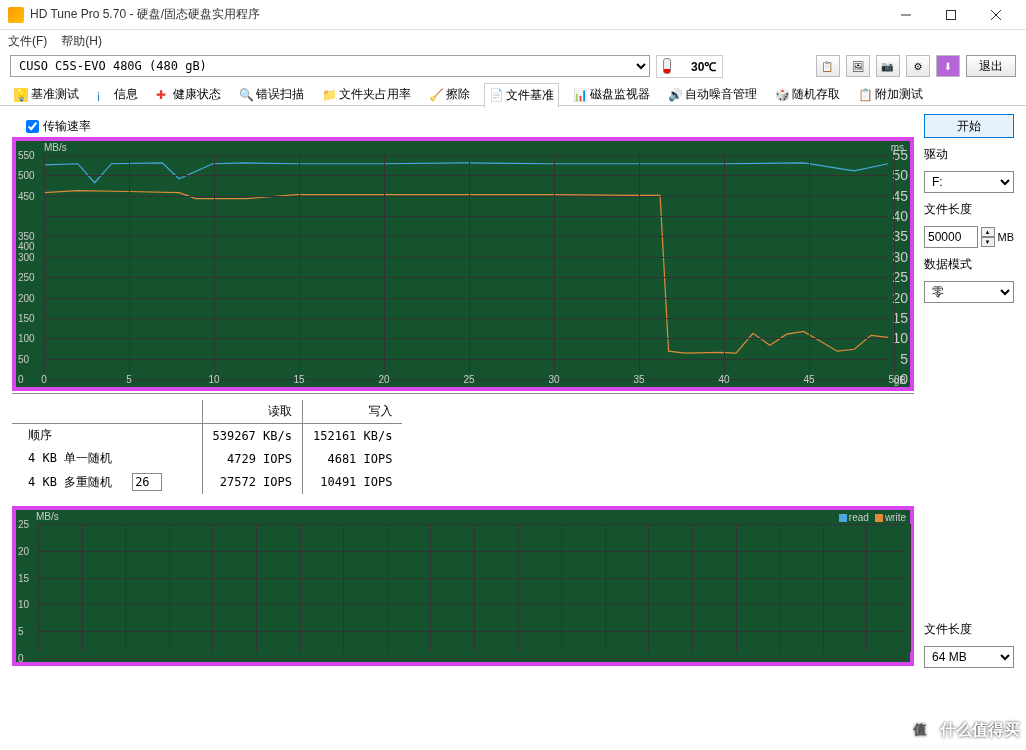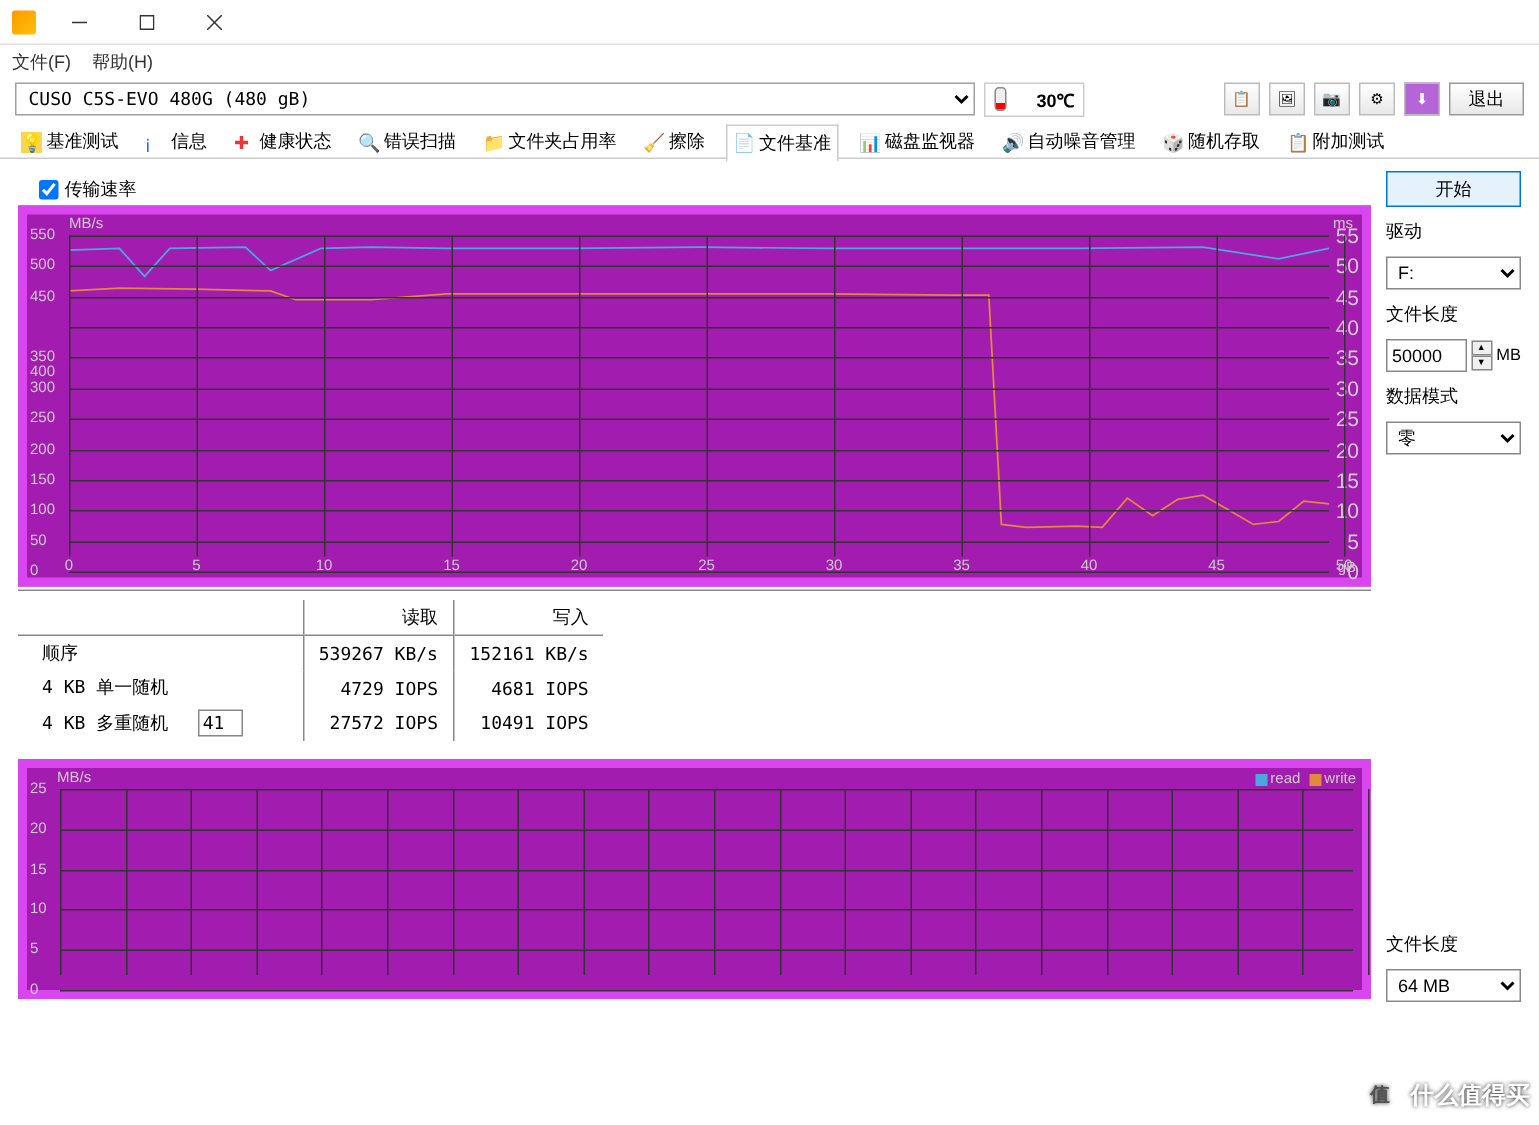--- a/index.html
+++ b/index.html
@@ -26,21 +26,21 @@
 .right { width: 90px; display: flex; flex-direction: column; gap: 8px; }
 .right .btn { height: 24px; border: 1px solid #0078d7; background: #e5f1fb; font-size: 12px; }
 .right label { font-size: 12px; }
 .right select, .right .numfield { width: 100%; height: 22px; border: 1px solid #888; font-size: 12px; padding: 0 3px; background: #fff; }
 .numwrap { display: flex; align-items: center; gap: 3px; }
 .numfield { flex: 1; display: flex; align-items: center; }
 .spinner { width: 14px; display: flex; flex-direction: column; }
 .spinner div { height: 10px; border: 1px solid #888; font-size: 6px; text-align: center; line-height: 8px; background: #f0f0f0; }
 .chkrow { display: flex; align-items: center; gap: 4px; padding: 4px 0 2px 14px; font-size: 12px; }
 .chkrow input { width: 13px; height: 13px; }
-.chart { position: relative; background: #a21caf; border: 6px solid #d946ef; height: 254px; margin: 0 0 2px 0; }
+.chart { position: relative; background: #14532d; border: 4px solid #d946ef; height: 254px; margin: 0 0 2px 0; }
 .chart2 { height: 160px; }
 .ylabel { position: absolute; left: 2px; color: #ccc; font-size: 10px; transform: translateY(-50%); }
 .ylabel-r { position: absolute; right: 2px; color: #ccc; font-size: 14px; transform: translateY(-50%); }
 .xlabel { position: absolute; bottom: 2px; color: #ccc; font-size: 10px; transform: translateX(-50%); }
 .axis-title { position: absolute; color: #ccc; font-size: 10px; }
 .grid-v, .grid-h { position: absolute; background: #333; }
 .grid-v { width: 1px; top: 14px; bottom: 14px; }
 .grid-h { height: 1px; left: 28px; right: 22px; }
 .legend { position: absolute; top: 2px; right: 4px; display: flex; gap: 6px; font-size: 10px; color: #ccc; }
 .legend span { display: flex; align-items: center; gap: 2px; }
@@ -54,20 +54,21 @@
 .spinner-inline { display: inline-flex; width: 30px; height: 18px; border: 1px solid #888; align-items: center; padding: 0 2px; margin-left: 20px; }
 svg.plot { position: absolute; left: 28px; top: 14px; right: 22px; bottom: 14px; width: calc(100% - 50px); height: calc(100% - 28px); }
 .watermark { position: absolute; right: 6px; bottom: 6px; display: flex; align-items: center; gap: 6px; color: #fff; font-size: 16px; font-weight: bold; text-shadow: 0 0 3px #000; opacity: 0.85; pointer-events: none; }
 .watermark .circ { width: 28px; height: 28px; border-radius: 50%; background: rgba(255,255,255,0.8); color: #333; display: flex; align-items: center; justify-content: center; font-size: 13px; }
 </style>
 </head>
 <body>
 
 <div class="titlebar">
   <span class="icon"></span>
+  <span class="title">HD Tune Pro 5.70 - 硬盘/固态硬盘实用程序</span>
   <div class="winbtn">
       <svg viewBox="0 0 10 10">
         <line x1="0" y1="5" x2="10" y2="5" stroke="#333"></line>
       </svg>
     </div>
   <div class="winbtn">
       <svg viewBox="0 0 10 10">
         <rect x="0.5" y="0.5" width="9" height="9" fill="none" stroke="#333"></rect>
       </svg>
     </div>
@@ -235,21 +236,21 @@
           <td class="col2">539267 KB/s</td>
           <td class="col3">152161 KB/s</td>
         </tr>
         <tr>
           <td>4 KB 单一随机</td>
           <td class="col2">4729 IOPS</td>
           <td class="col3">4681 IOPS</td>
         </tr>
         <tr>
           <td><span>4 KB 多重随机</span><span class="spinner-inline">
-                  <span>41</span>
+                  <span>26</span>
                 </span></td>
           <td class="col2">27572 IOPS</td>
           <td class="col3">10491 IOPS</td>
         </tr>
       </tbody>
         </table>
     </div>
 
     <div class="chart chart2" id="chart2">
       <span class="axis-title" style="top:1px;left:20px">MB/s</span>

